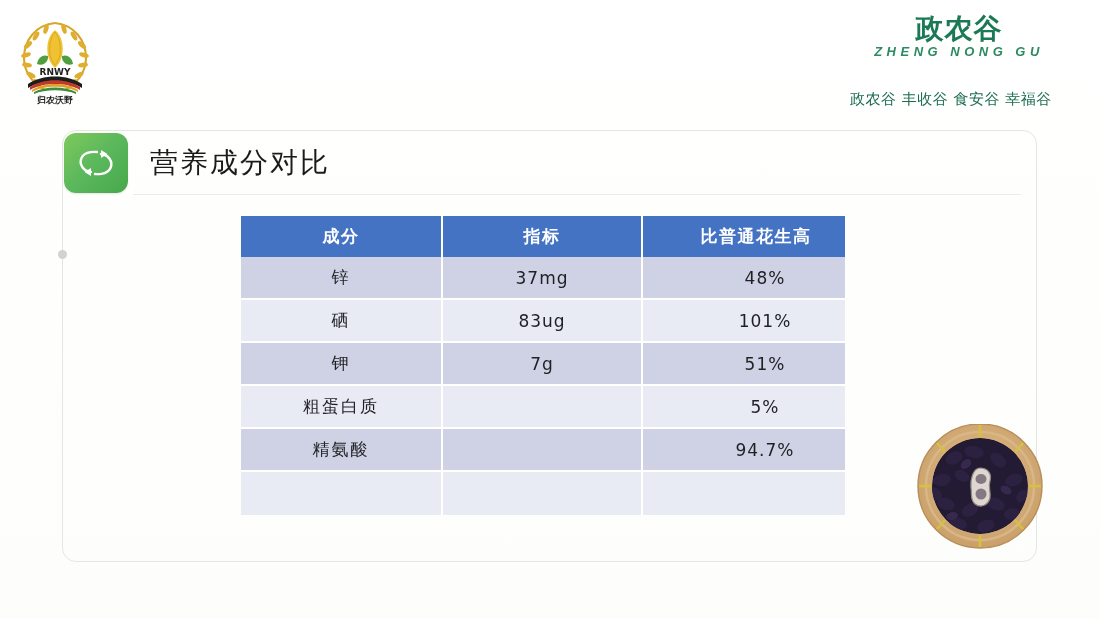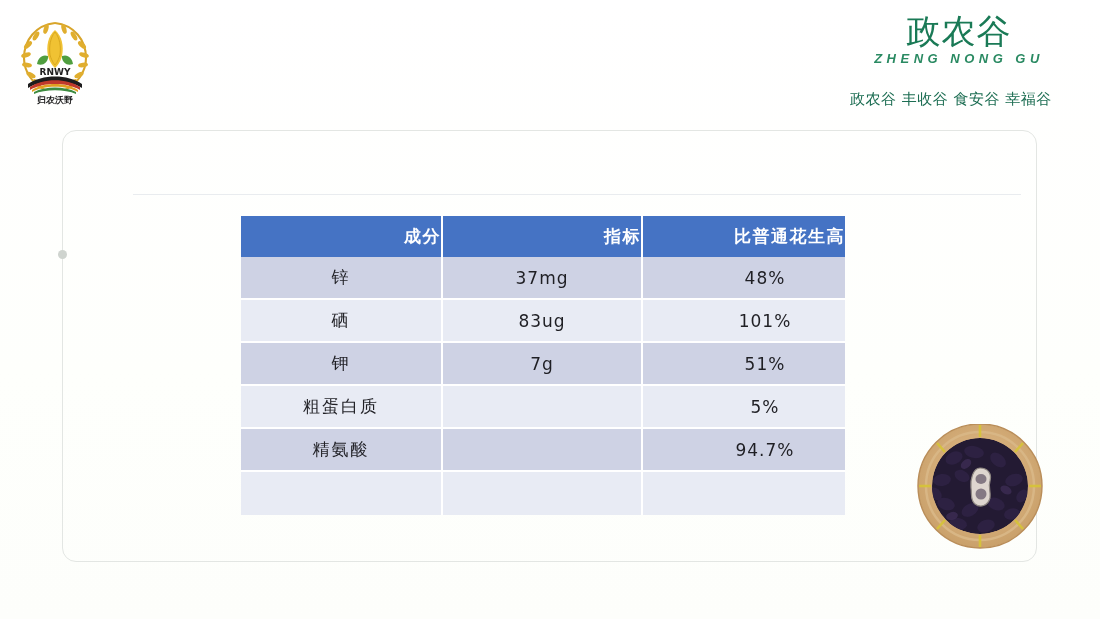--- a/index.html
+++ b/index.html
@@ -53,22 +53,22 @@
   }
 
   .corp-logo {
     position: absolute;
     right: 36px;
     top: 14px;
     width: 210px;
     text-align: center;
   }
   .corp-logo-mark {
-    font-size: 34px;
-    font-weight: normal;
+    font-size: 28px;
+    font-weight: bold;
     color: #1a7a56;
     letter-spacing: 1px;
     line-height: 1.05;
     font-family: "DejaVu Sans", "Liberation Sans", sans-serif;
     text-shadow: 1px 1px 0 rgba(255,255,255,0.6);
   }
   .corp-logo-pinyin {
     margin-top: 1px;
     font-size: 13px;
     font-weight: bold;
@@ -171,21 +171,21 @@
   .nutrition-table col.c-value  { width: 200px; }
   .nutrition-table col.c-delta  { width: 202px; }
 
   .nutrition-table th {
     height: 41px;
     background: #4573c4;
     color: #ffffff;
     font-size: 17px;
     font-weight: bold;
     letter-spacing: 1.5px;
-    text-align: right;
+    text-align: center;
     border-right: 2px solid #ffffff;
     font-family: "DejaVu Sans", "Liberation Sans", sans-serif;
   }
   .nutrition-table th:last-child { border-right: none; padding-left: 24px; }
 
   .nutrition-table td {
     height: 43px;
     font-size: 17px;
     color: #1f1f24;
     text-align: center;
@@ -273,20 +273,33 @@
       <div class="corp-logo-mark">政农谷</div>
       <div class="corp-logo-pinyin">ZHENG NONG GU</div>
     </div>
 
     <div class="corp-tagline">政农谷 丰收谷 食安谷 幸福谷</div>
   </div>
 
   <div class="content-frame"></div>
   <div class="frame-dot"></div>
 
+  <div class="section-head">
+    <div class="section-icon">
+      <svg width="40" height="36" viewBox="0 0 40 36" aria-hidden="true">
+        <g fill="none" stroke="#ffffff" stroke-width="2.4" stroke-linecap="round">
+          <path d="M21 7 C21 7 9 5.5 5.5 13 C2.5 19.5 8 26.5 15 27"></path>
+          <path d="M19 29 C19 29 31 30.5 34.5 23 C37.5 16.5 32 9.5 25 9"></path>
+        </g>
+        <path d="M15 23 L15 31 L8.5 27 Z" fill="#ffffff"></path>
+        <path d="M25 13 L25 5 L31.5 9 Z" fill="#ffffff"></path>
+      </svg>
+    </div>
+    <div class="section-title">营养成分对比</div>
+  </div>
   <div class="section-rule"></div>
 
   <table class="nutrition-table">
     <colgroup>
       <col class="c-name">
         <col class="c-value">
         <col class="c-delta">
     </colgroup>
     <thead>
       <tr>

